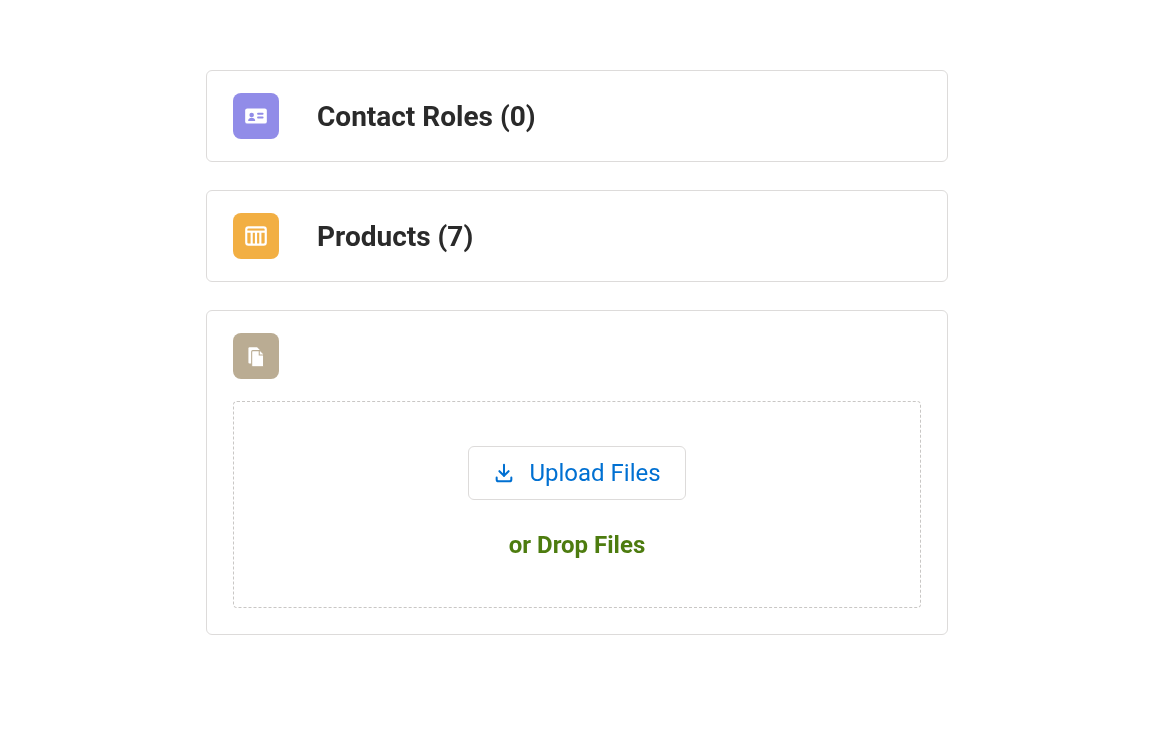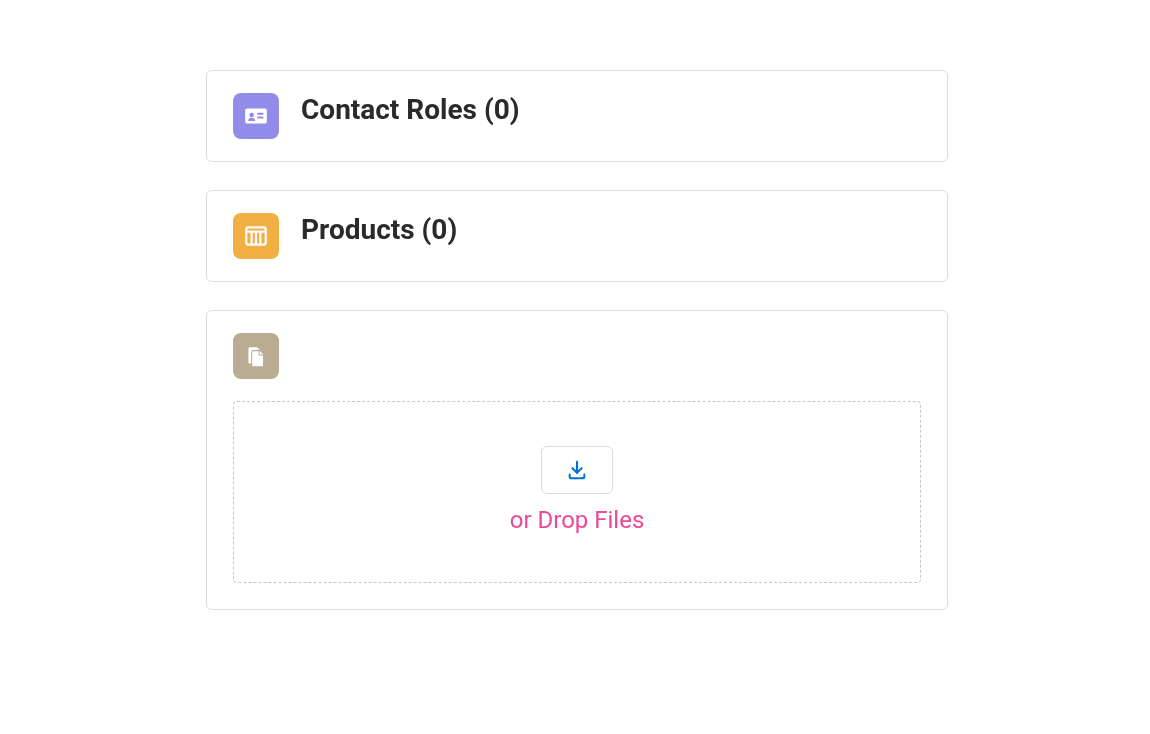--- a/index.html
+++ b/index.html
@@ -17,23 +17,24 @@
     width: 948px;
   }
   .card {
     border: 1px solid #dddbda;
     border-radius: 6px;
     background: #ffffff;
     margin-bottom: 28px;
   }
   .card-header {
     display: flex;
-    align-items: flex-start;
+    align-items: center;
     padding: 22px 26px;
     cursor: pointer;
+    gap: 16px;
   }
   .icon-box {
     width: 46px;
     height: 46px;
     border-radius: 8px;
     display: flex;
     align-items: center;
     justify-content: center;
     margin-right: 22px;
     flex-shrink: 0;
@@ -61,23 +62,24 @@
     border-radius: 6px;
     background: #ffffff;
     padding: 12px 24px;
     font-size: 24px;
     color: #0070d2;
     cursor: pointer;
     font-family: inherit;
   }
   .upload-btn svg { display: block; }
   .drop-text {
-    margin-top: 12px;
+    margin-top: 31px;
     font-size: 24px;
-    color: #ec4899;
+    color: #4d7c0f;
+    font-weight: bold;
   }
 </style>
 </head>
 <body>
 
 <div class="container">
 
   <div class="card">
     <div class="card-header">
       <div class="icon-box icon-purple">
@@ -97,21 +99,21 @@
     <div class="card-header">
       <div class="icon-box icon-orange">
         <svg width="26" height="26" viewBox="0 0 24 24" fill="none">
           <rect x="3" y="4" width="18" height="16" rx="2" stroke="#ffffff" stroke-width="2" fill="none"></rect>
           <line x1="3" y1="8" x2="21" y2="8" stroke="#ffffff" stroke-width="2"></line>
           <line x1="8" y1="8" x2="8" y2="20" stroke="#ffffff" stroke-width="2"></line>
           <line x1="12" y1="8" x2="12" y2="20" stroke="#ffffff" stroke-width="2"></line>
           <line x1="16" y1="8" x2="16" y2="20" stroke="#ffffff" stroke-width="2"></line>
         </svg>
       </div>
-      <span class="card-title">Products (0)</span>
+      <span class="card-title">Products (7)</span>
     </div>
   </div>
 
   <div class="card">
     <div class="card-header">
       <div class="icon-box icon-tan">
         <svg width="26" height="26" viewBox="0 0 24 24" fill="none">
           <path d="M6 4h7l3 3v11a1 1 0 0 1-1 1H6a1 1 0 0 1-1-1V5a1 1 0 0 1 1-1z" fill="#ffffff"></path>
           <path d="M9 7h7l3 3v11a1 1 0 0 1-1 1H9a1 1 0 0 1-1-1V8a1 1 0 0 1 1-1z" fill="#ffffff" stroke="#baac93" stroke-width="1"></path>
           <path d="M15 7v4h4" fill="none" stroke="#baac93" stroke-width="1"></path>
@@ -119,18 +121,19 @@
       </div>
     </div>
 
     <div class="drop-area">
       <button class="upload-btn">
         <svg width="22" height="22" viewBox="0 0 24 24" fill="none">
           <path d="M12 3v12" stroke="#0070d2" stroke-width="2.2" stroke-linecap="round"></path>
           <path d="M7 10l5 5 5-5" stroke="#0070d2" stroke-width="2.2" stroke-linecap="round" stroke-linejoin="round" fill="none"></path>
           <path d="M4 17v2a2 2 0 0 0 2 2h12a2 2 0 0 0 2-2v-2" stroke="#0070d2" stroke-width="2.2" stroke-linecap="round" fill="none"></path>
         </svg>
+        <span>Upload Files</span>
       </button>
       <div class="drop-text">or Drop Files</div>
     </div>
   </div>
 
 </div>
 
 </body></html>

